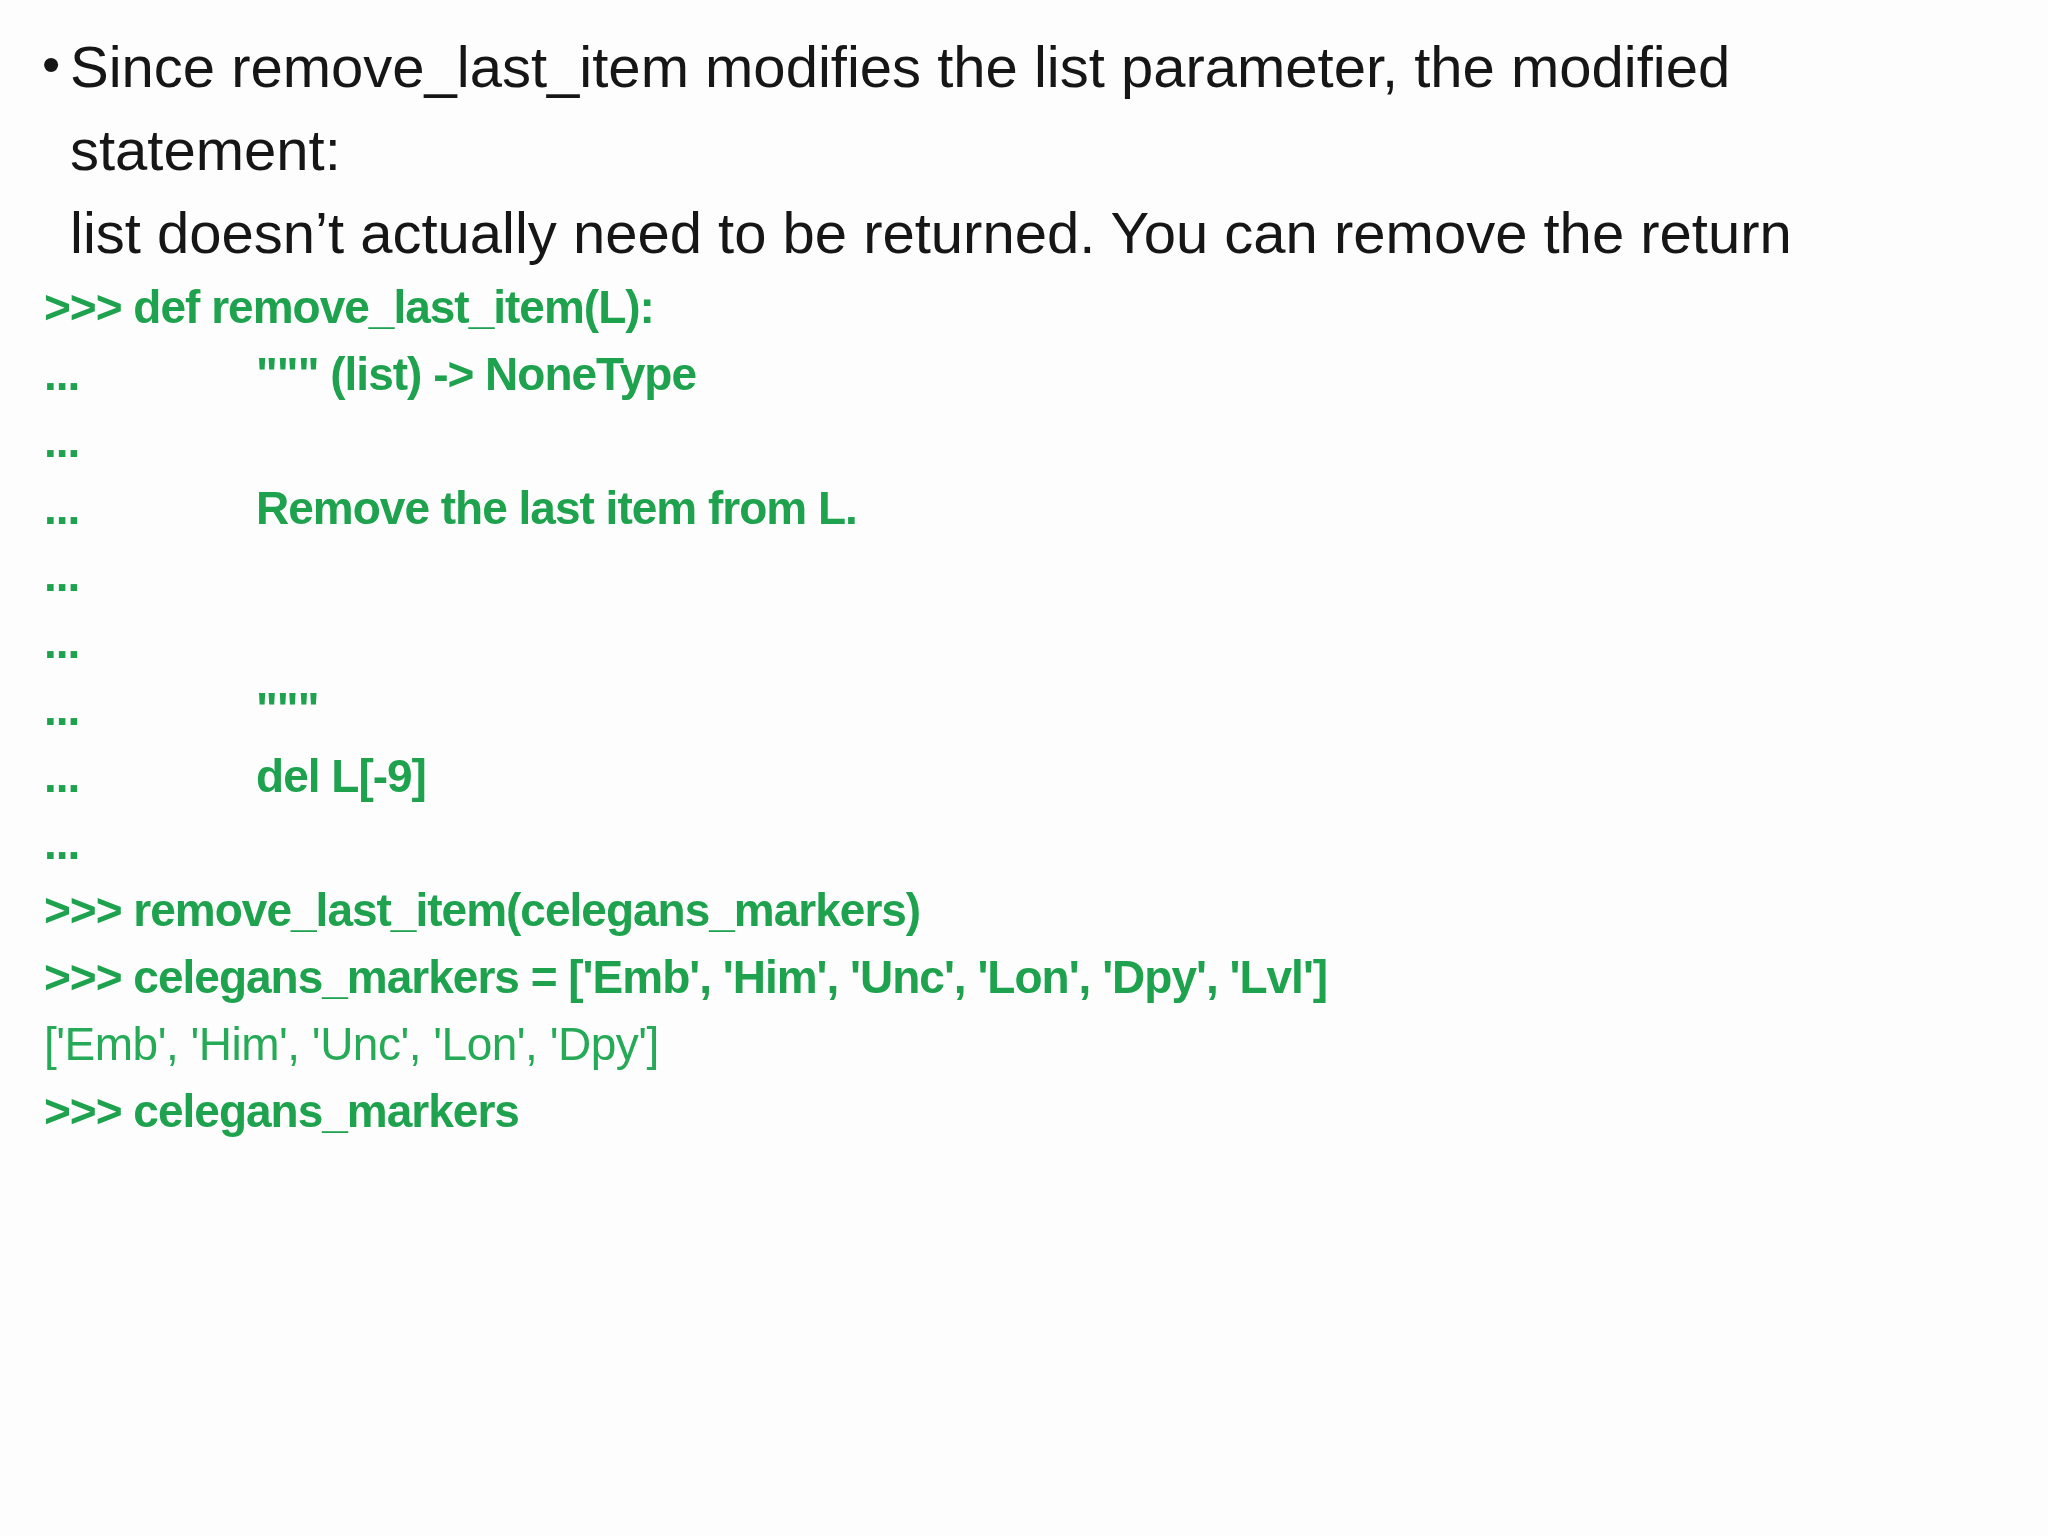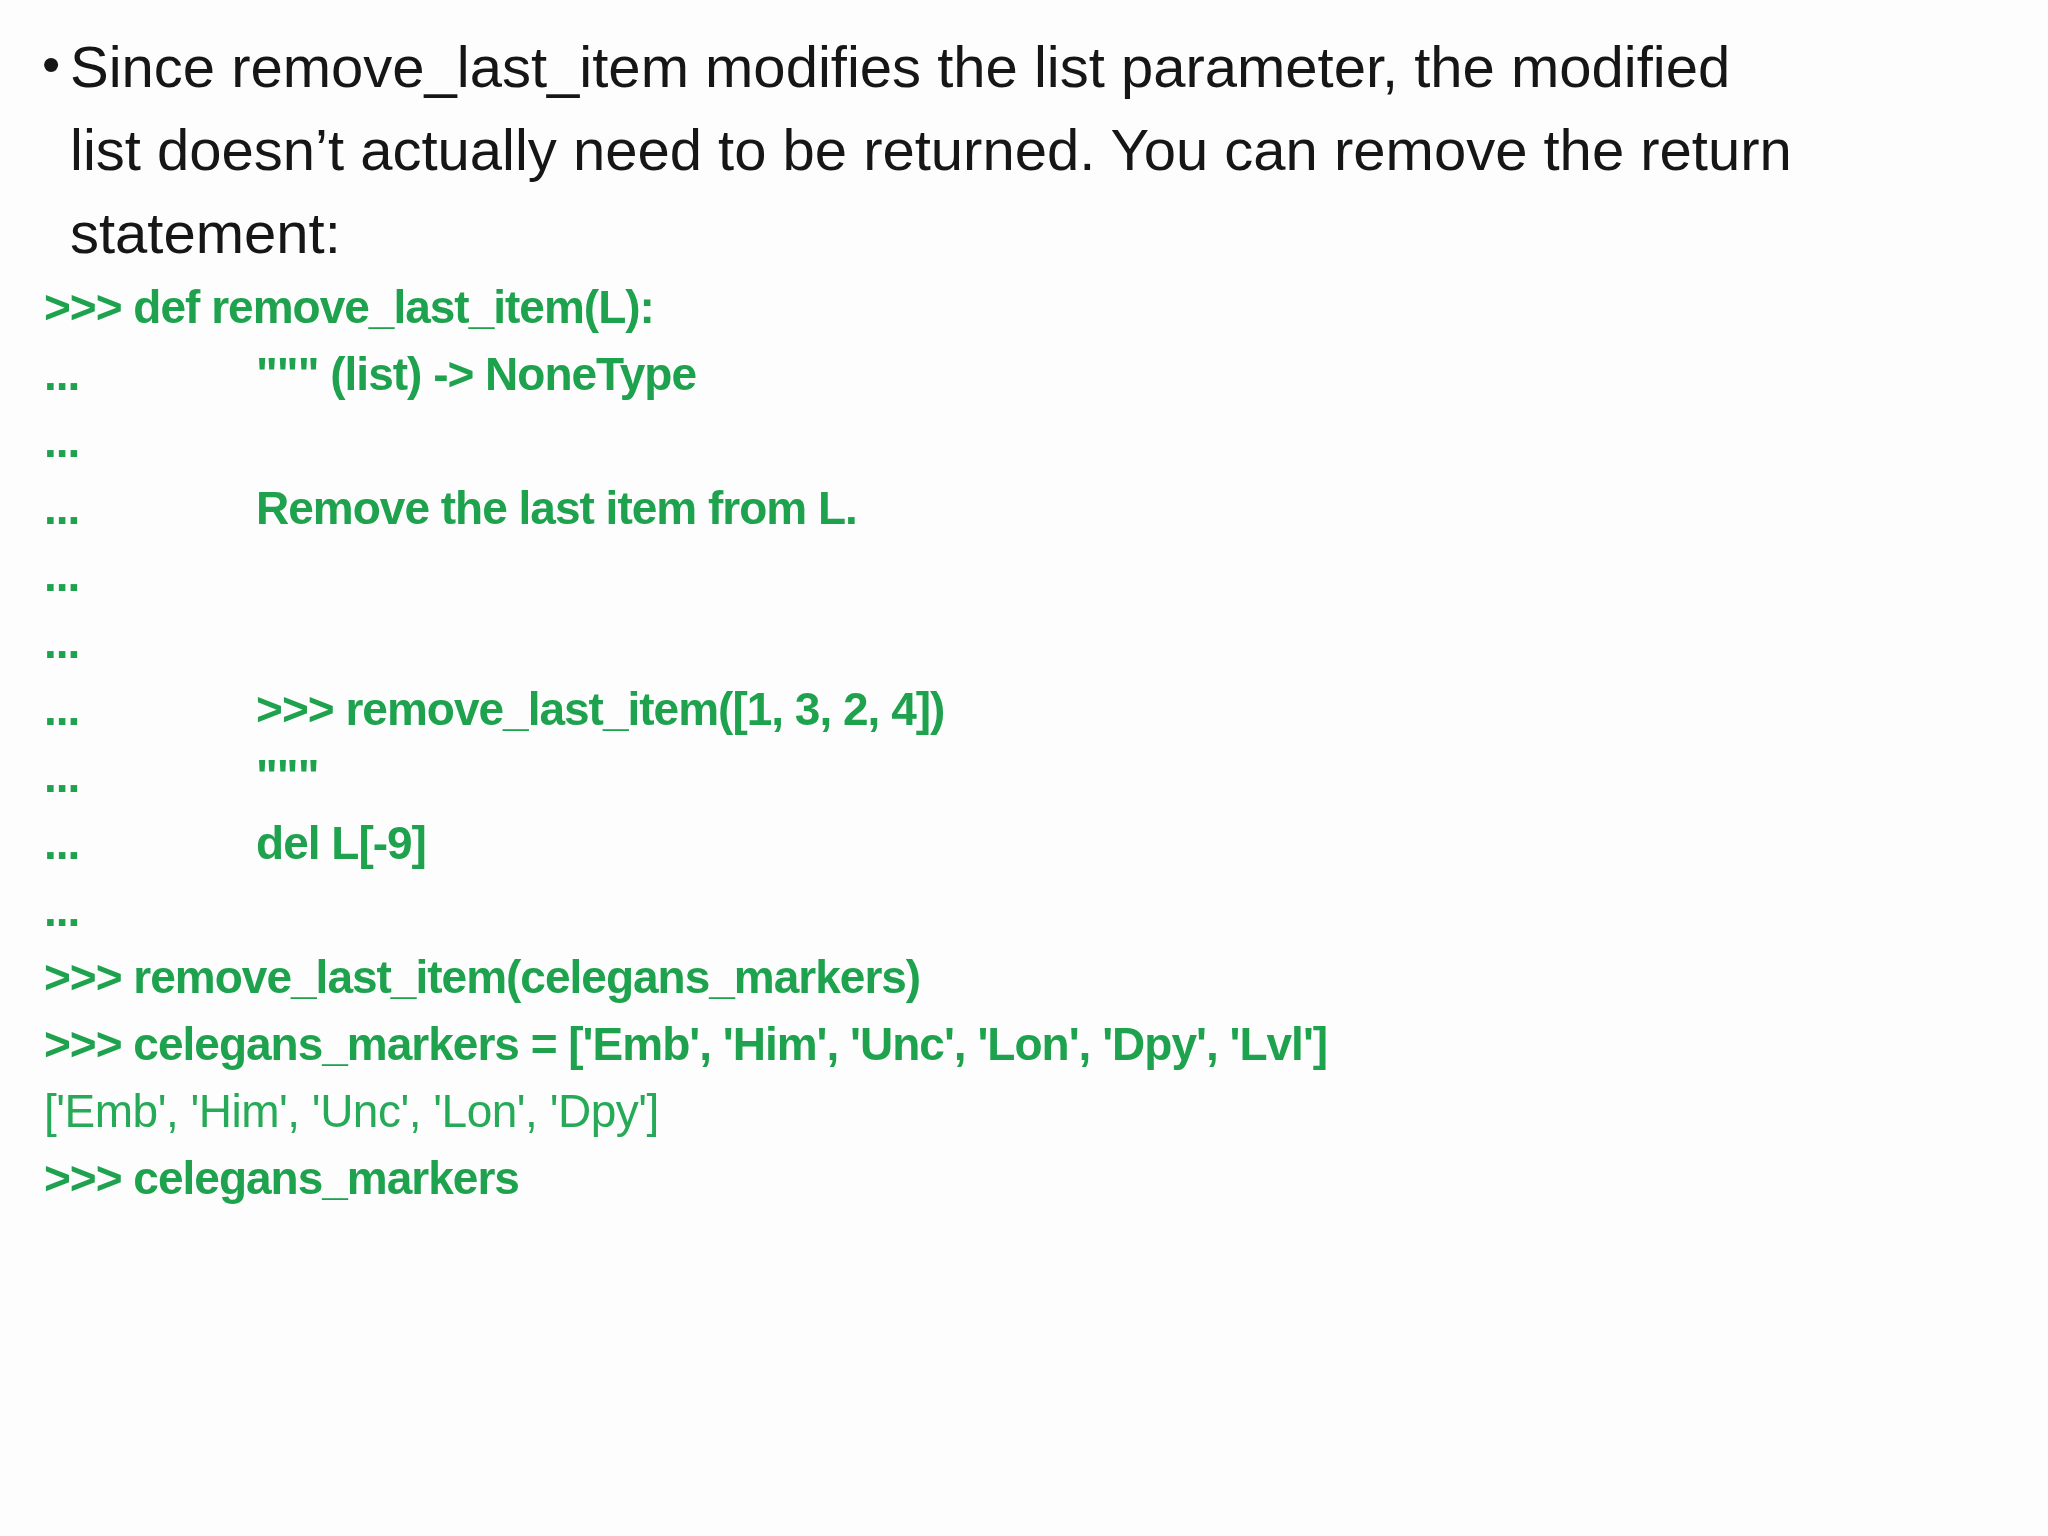--- a/index.html
+++ b/index.html
@@ -55,32 +55,31 @@
   }
 </style>
 </head>
 <body>
 
 <div class="slide">
 
   <div class="bullet-block">
     <span class="bullet-marker">•</span>
     <div class="bullet-line">Since remove_last_item modifies the list parameter, the modified</div>
+    <div class="bullet-line">statement:</div>
     <div class="bullet-line">list doesn’t actually need to be returned. You can remove the return</div>
-    <div class="bullet-line">statement:</div>
   </div>
 
   <div class="code-block">
     <div class="code-line">&gt;&gt;&gt; def remove_last_item(L):</div>
     <div class="code-line">...               """ (list) -&gt; NoneType</div>
     <div class="code-line">...</div>
     <div class="code-line">...               Remove the last item from L.</div>
     <div class="code-line">...</div>
     <div class="code-line">...</div>
-    <div class="code-line">...               &gt;&gt;&gt; remove_last_item([1, 3, 2, 4])</div>
     <div class="code-line">...               """</div>
     <div class="code-line">...               del L[-9]</div>
     <div class="code-line">...</div>
     <div class="code-line">&gt;&gt;&gt; remove_last_item(celegans_markers)</div>
     <div class="code-line">&gt;&gt;&gt; celegans_markers = ['Emb', 'Him', 'Unc', 'Lon', 'Dpy', 'Lvl']</div>
     <div class="code-line output">['Emb', 'Him', 'Unc', 'Lon', 'Dpy']</div>
     <div class="code-line">&gt;&gt;&gt; celegans_markers</div>
   </div>
 
 </div>

